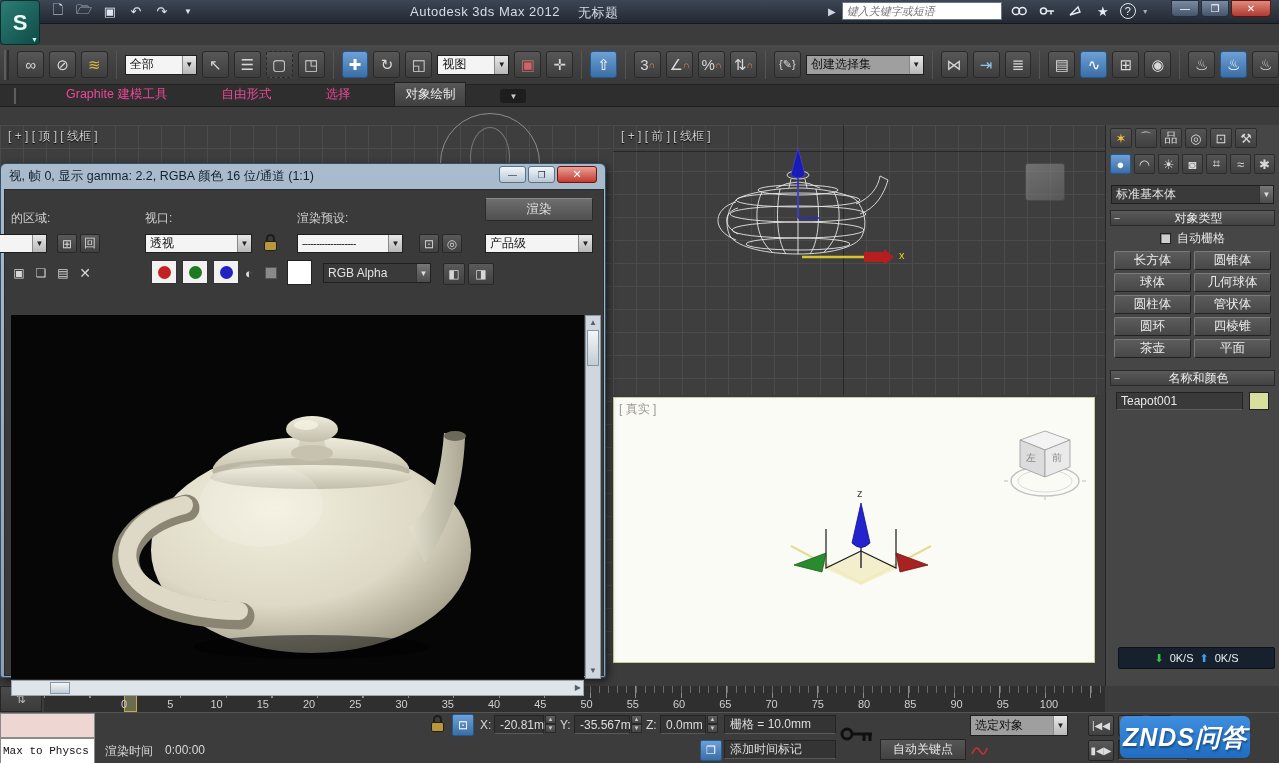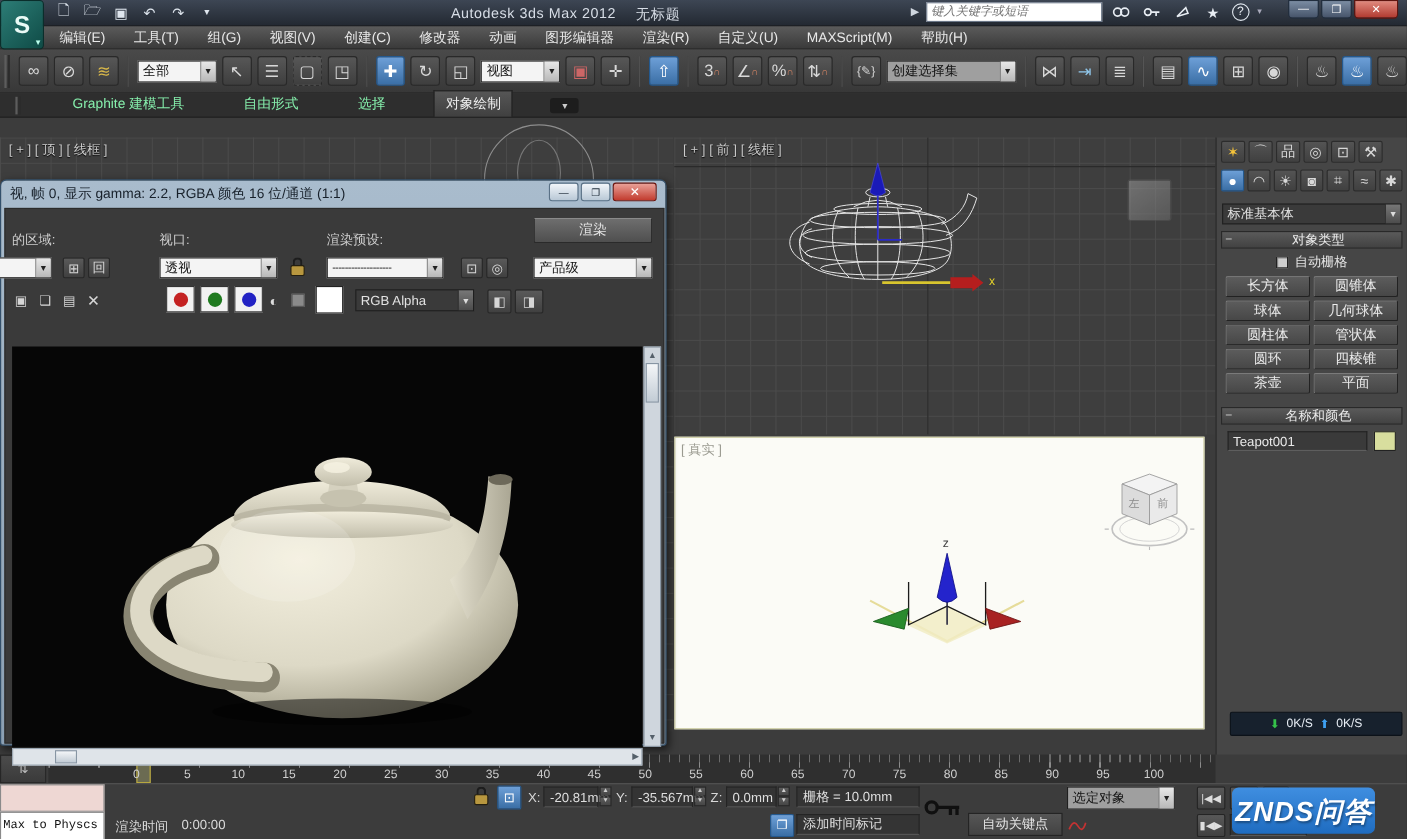--- a/index.html
+++ b/index.html
@@ -37,21 +37,21 @@
   .tbtn .sub { font-size:9px; color:#d86; }
   .combo { display:flex; align-items:center; background:#f4f4f4; border:1px solid #1f1f1f; height:20px; color:#111; font-size:12px; }
   .combo .txt { padding:4px 4px; flex:1; white-space:nowrap; overflow:hidden; }
   .combo .arr { width:14px; align-self:stretch; background:linear-gradient(#e8e8e8,#b8b8b8); border-left:1px solid #888; display:flex; align-items:center; justify-content:center; font-size:8px; color:#222; }
   .combo.dark { background:#9f9f9f; }
   .combo.night { background:#3a3a3a; color:#e2e2e2; }
   .combo.night .arr { background:linear-gradient(#777,#4c4c4c); color:#ddd; border-left-color:#333; }
 
   
   .ribbon-tabs { left:0; top:85px; width:1279px; height:22px; background:#2e2e2e; display:flex; align-items:flex-end; gap:34px; padding-left:14px; border-bottom:1px solid #1f1f1f; }
-  .rtab { color:#86efac; font-size:12.5px; padding:3px 10px; }
+  .rtab { color:#ec4899; font-size:12.5px; padding:3px 10px; }
   .rtab.active { background:linear-gradient(#565656,#404040); color:#f0f0f0; border:1px solid #222; border-bottom:none; }
   .rtab-dd { width:26px; height:14px; background:#1d1d1d; border-radius:3px; color:#ccc; font-size:8px; display:flex; align-items:center; justify-content:center; margin-bottom:3px; }
   .ribbon-sub { left:0; top:107px; width:1279px; height:18px; background:#343434; border-bottom:1px solid #222; display:flex; align-items:center; gap:2px; padding-left:8px; }
   .rsub-btn { height:16px; padding:0 8px; background:linear-gradient(#555,#424242); border:1px solid #252525; color:#e4e4e4; font-size:12px; display:flex; align-items:center; }
 
   
   .grid-vp { background-color:#3e3e3e; background-image:linear-gradient(#4b4b4b 1px,transparent 1px),linear-gradient(90deg,#4b4b4b 1px,transparent 1px); background-size:23px 23px; }
   .vp-label { color:#cdcdcd; font-size:12px; text-shadow:0 1px 1px #000; white-space:nowrap; }
   .persp { background:#fbfbf6; border:1px solid #c9c99c; }
   .persp .vp-label { color:#9a9a90; text-shadow:none; }
@@ -164,35 +164,20 @@
     </div>
     <div class="abs win-btns">
       <span class="win-btn">—</span>
       <span class="win-btn">❐</span>
       <span class="win-btn close">✕</span>
     </div>
   </div>
 
   <div class="abs max-logo">S<span class="logo-dd">▼</span></div>
 
-  <div class="abs menubar">
-
-  <span class="menu-item">编辑(E)</span>
-      <span class="menu-item">工具(T)</span>
-      <span class="menu-item">组(G)</span>
-      <span class="menu-item">视图(V)</span>
-      <span class="menu-item">创建(C)</span>
-      <span class="menu-item">修改器</span>
-      <span class="menu-item">动画</span>
-      <span class="menu-item">图形编辑器</span>
-      <span class="menu-item">渲染(R)</span>
-      <span class="menu-item">自定义(U)</span>
-      <span class="menu-item">MAXScript(M)</span>
-      <span class="menu-item">帮助(H)</span>
-    </div>
 
   <div class="abs toolbar">
     <span class="grip"></span>
     <span class="tbtn">∞</span>
     <span class="tbtn">⊘</span>
     <span class="tbtn" style="color:#d9b84a;">≋</span>
     <span class="tsep"></span>
     <div class="combo" style="width:72px;">
       <span class="txt">全部</span>
         <span class="arr">▼</span>

